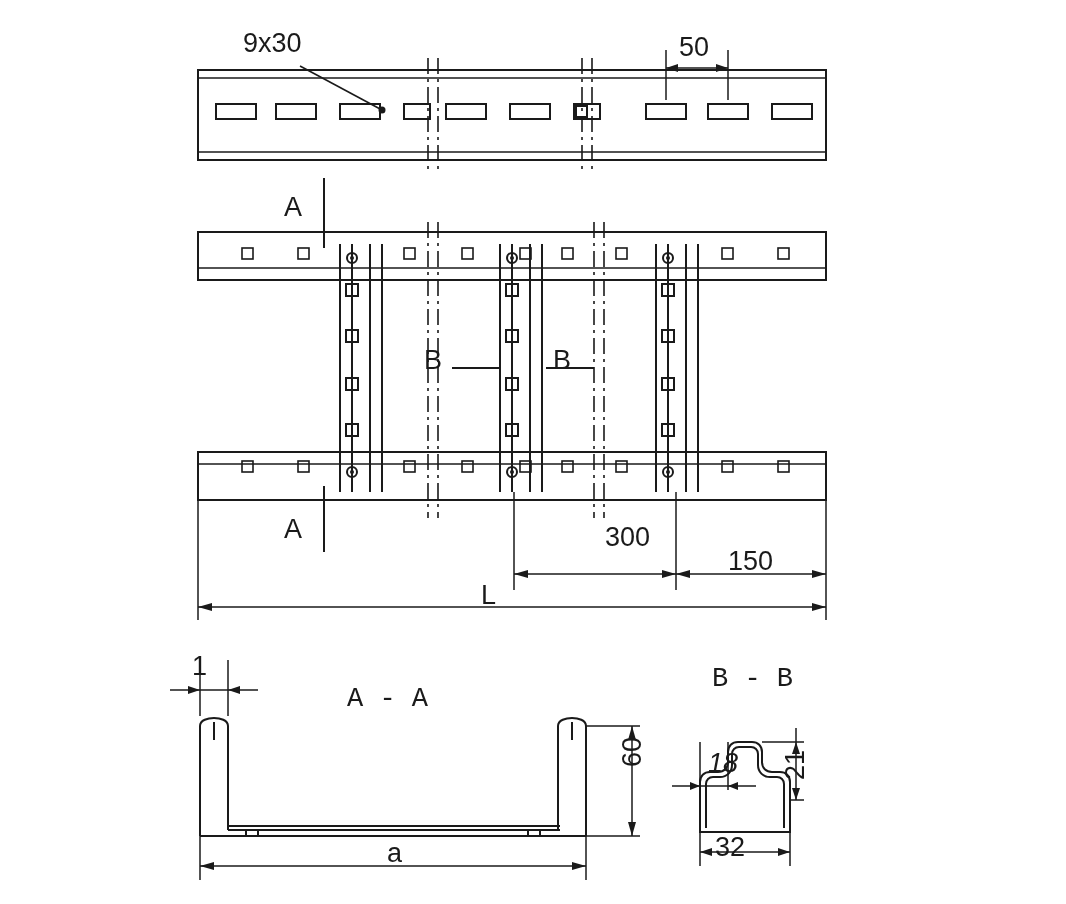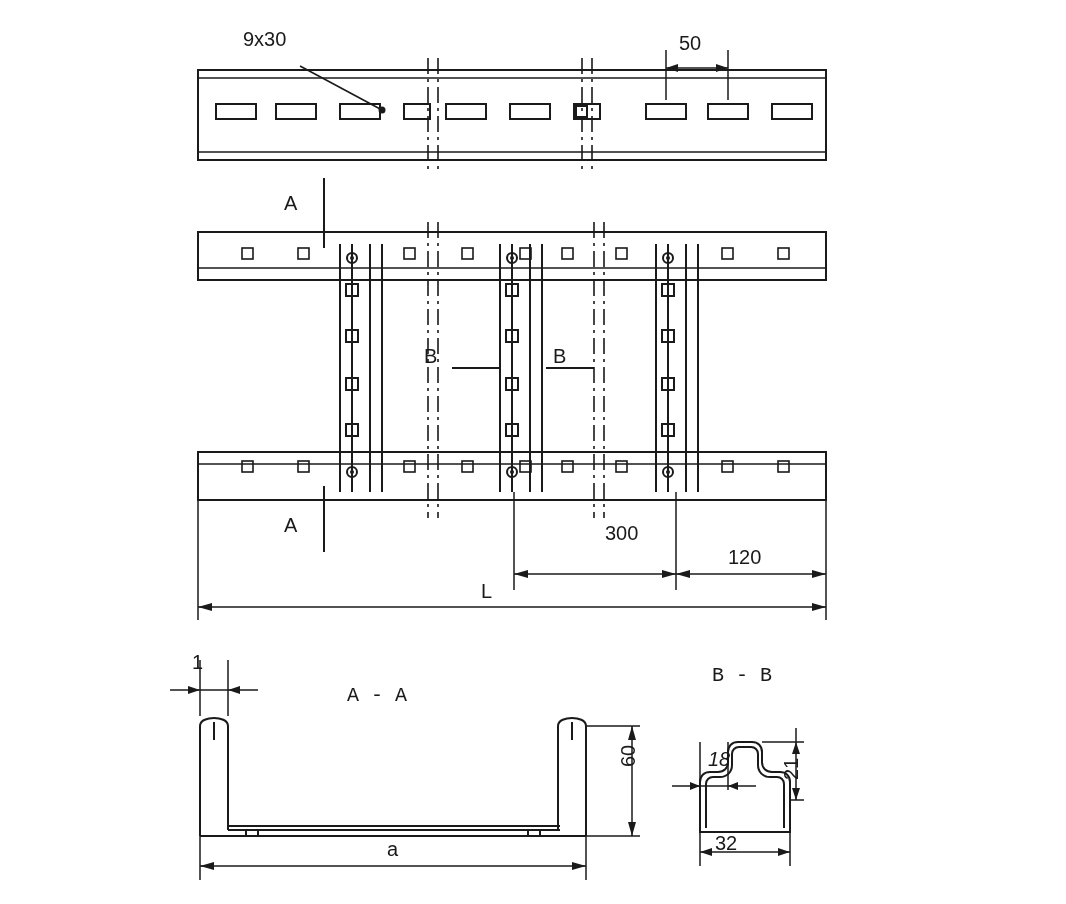--- a/index.html
+++ b/index.html
@@ -1,20 +1,20 @@
 <!DOCTYPE html>
 <html><head>
 <meta charset="utf-8">
 <style>
   html,body{margin:0;padding:0;background:#ffffff;}
   body{width:1066px;height:904px;position:relative;font-family:"Liberation Sans",sans-serif;color:#000;}
   #sheet{position:absolute;left:0;top:0;width:1066px;height:904px;overflow:hidden;}
   svg.drawing{position:absolute;left:0;top:0;width:1066px;height:904px;}
   .lbl{position:absolute;font-family:"Liberation Sans",sans-serif;color:#1a1a1a;white-space:nowrap;}
-  .lbl.big{font-size:20px;}
+  .lbl.big{font-size:27px;}
   .rot{transform-origin:left top;}
 </style>
 </head>
 <body>
 
 <div id="sheet">
 
   <svg class="drawing" viewBox="0 0 1066 904">
     <g fill="none" stroke="#1a1a1a" stroke-width="2" stroke-linecap="butt">
 
@@ -250,21 +250,21 @@
 
   <div class="lbl big" style="left:243px;top:28px;">9x30</div>
   <div class="lbl big" style="left:679px;top:24px;margin-top:8px;">50</div>
 
   <div class="lbl big" style="left:284px;top:192px;">A</div>
   <div class="lbl big" style="left:284px;top:514px;">A</div>
   <div class="lbl big" style="left:424px;top:345px;">B</div>
   <div class="lbl big" style="left:553px;top:345px;">B</div>
 
   <div class="lbl big" style="left:562px;top:522px;margin-left:43px;">300</div>
-  <div class="lbl big" style="left:728px;top:546px;">120</div>
+  <div class="lbl big" style="left:728px;top:546px;">150</div>
   <div class="lbl big" style="left:481px;top:580px;">L</div>
 
   <div class="lbl big" style="left:192px;top:651px;">1</div>
   <div class="lbl big" style="left:347px;top:684px;font-family:Liberation Mono, monospace;">A - A</div>
   <div class="lbl big rot" style="left:617px;top:767px;transform:rotate(-90deg);">60</div>
   <div class="lbl big" style="left:387px;top:838px;">a</div>
 
   <div class="lbl big" style="left:712px;top:664px;font-family:Liberation Mono, monospace;">B - B</div>
   <div class="lbl big" style="left:708px;top:748px;font-style:italic;">18</div>
   <div class="lbl big rot" style="left:780px;top:780px;transform:rotate(-90deg);">21</div>

